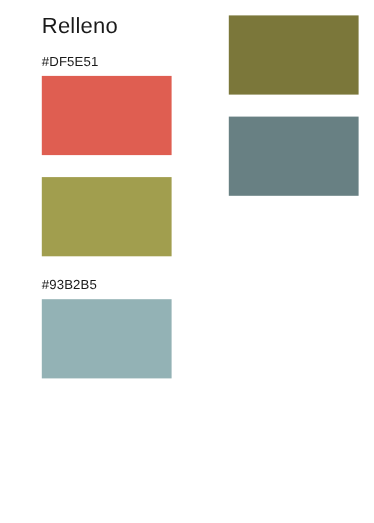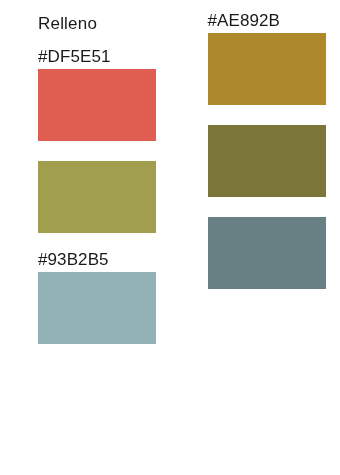--- a/index.html
+++ b/index.html
@@ -25,32 +25,32 @@
     flex-direction: row;
   }
   .column {
     width: 150px;
     margin-left: 37px;
   }
   .column:first-child {
     margin-left: 38px;
   }
   .col-title {
-    font-size: 17px;
+    font-size: 20px;
     color: #1a1a1a;
     font-weight: normal;
     letter-spacing: 0.2px;
     margin: 0 0 16px 0;
     line-height: 20px;
   }
   .swatch-block {
     margin-bottom: 20px;
   }
   .swatch-label {
-    font-size: 17px;
+    font-size: 12px;
     color: #1a1a1a;
     margin: 0 0 6px 0;
     line-height: 13px;
     letter-spacing: 0.1px;
   }
   .swatch-chip {
     width: 118px;
     height: 72px;
   }
 </style>
@@ -75,24 +75,20 @@
 
       <div class="swatch-block">
         <div class="swatch-label">#93B2B5</div>
         <div class="swatch-chip" style="background-color: rgb(147, 178, 181);"></div>
       </div>
     </div>
 
     <div class="column">
 
 
-      <div class="swatch-block">
-        <div class="swatch-label">#AE892B</div>
-        <div class="swatch-chip" style="background-color: rgb(174, 137, 43);"></div>
-      </div>
 
       <div class="swatch-block">
         <div class="swatch-chip" style="background-color: rgb(123, 119, 58);"></div>
       </div>
 
       <div class="swatch-block">
         <div class="swatch-chip" style="background-color: rgb(104, 128, 131);"></div>
       </div>
     </div>
 

